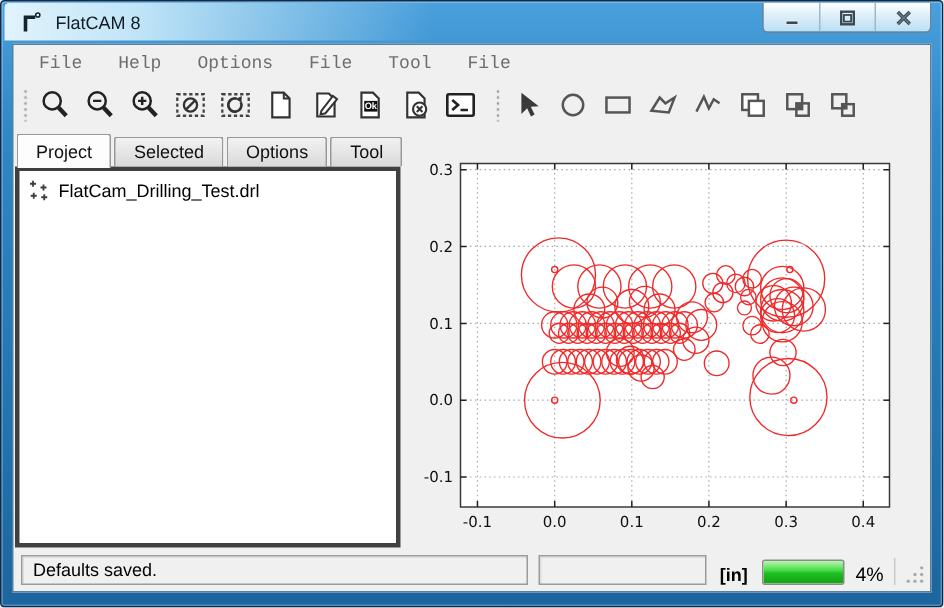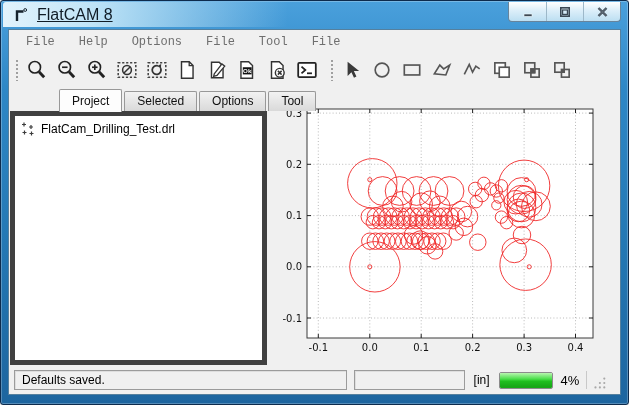--- a/index.html
+++ b/index.html
@@ -7,57 +7,57 @@
   .window{position:relative;width:629px;height:405px;border:1px solid #0d2b4d;border-radius:3px;
     background:linear-gradient(180deg,#4aa0dc 0%,#2e87c6 22%,#2478b4 60%,#1d659f 100%);
     box-shadow:inset 0 0 0 1px rgba(255,255,255,.25);}
   
   .titlebar{position:absolute;top:1px;left:2px;right:2px;height:27px;}
   .title-glow{position:absolute;left:0;top:0;bottom:2px;width:300px;
     background:linear-gradient(90deg,#e2f3fc 0%,#bfe4f7 30%,rgba(190,228,247,0) 95%);
     border-radius:3px 0 0 0;}
   .app-icon{position:absolute;left:9px;top:5px;width:17px;height:17px;}
   .title-text{position:absolute;left:34px;top:0;height:18px;line-height:26px;
-    font-size:16px;color:#101c26;text-decoration:underline;}
+    font-size:12px;color:#101c26;}
   .win-buttons{position:absolute;right:5px;top:0;height:20px;display:flex;
     background:linear-gradient(#ffffff,#dff0fa 40%,#bcdff2);
     border:1px solid #68849b;border-top:none;border-radius:0 0 4px 4px;overflow:hidden;}
   .win-btn{width:37px;height:100%;display:flex;align-items:center;justify-content:center;
     border:none;background:transparent;padding:0;border-left:1px solid #9db8c9;cursor:default;}
   .win-btn:first-child{border-left:none;}
   
   .client{position:absolute;left:7px;right:7px;top:28px;bottom:9px;background:#f0f0f0;
     border:1px solid #55809e;display:flex;flex-direction:column;}
   .menubar{flex:0 0 23px;display:flex;align-items:center;padding-left:5px;font-size:12px;color:#6e6e6e;}
   .menu-item{padding:3px 12px;font-family:Liberation Mono, monospace;}
   .toolbar{flex:0 0 34px;display:flex;align-items:center;padding-left:3px;}
   .gripper{width:4px;height:22px;margin:0 3px;
     background-image:radial-gradient(circle,#9f9f9f 0.9px,transparent 1.1px);background-size:4px 4px;}
   .tool-btn{width:30px;height:28px;display:flex;align-items:center;justify-content:center;
     background:transparent;border:1px solid transparent;padding:0;}
   .main{flex:1 1 auto;display:flex;padding:1px 2px 2px 1px;min-height:0;}
   
   .left-col{width:257px;display:flex;flex-direction:column;min-height:0;}
-  .tabbar{flex:0 0 23px;display:flex;align-items:flex-end;padding-left:1px;position:relative;z-index:2;margin-left:48px;}
+  .tabbar{flex:0 0 23px;display:flex;align-items:flex-end;padding-left:1px;position:relative;z-index:2;}
   .tab{height:20px;line-height:19px;padding:0 12px;margin-right:2px;font-size:12px;color:#101010;
     background:linear-gradient(#f2f2f2,#d9d9d9);border:1px solid #989898;border-bottom:none;
     border-radius:2px 2px 0 0;}
   .tab.active{height:23px;line-height:22px;background:#fdfdfd;margin-bottom:-1px;}
-  .tree{flex:1 1 auto;background:#ffffff;border:5px solid #404040;padding:4px 3px;text-align:center;}
+  .tree{flex:1 1 auto;background:#ffffff;border:3px solid #404040;padding:4px 3px;text-align:center;}
   .tree-item{display:flex;align-items:center;gap:5px;font-size:12px;color:#000;padding:1px 2px;}
   
   .plot-panel{flex:1 1 auto;margin-left:4px;background:#f0f0f0;position:relative;overflow:hidden;}
   .plot-panel svg{position:absolute;inset:0;}
   
-  .statusbar{flex:0 0 27px;display:flex;align-items:center;padding:3px 13px 4px 5px;gap:7px;font-size:12px;}
+  .statusbar{flex:0 0 27px;display:flex;align-items:flex-end;padding:3px 3px 4px 5px;gap:7px;font-size:12px;}
   .status-box{height:20px;border:1px solid #9b9b9b;background:#f0f0f0;display:flex;align-items:center;
     padding:0 7px;box-shadow:inset 1px 1px 0 rgba(120,120,120,.15);}
   .status-msg{width:340px;color:#000;}
   .status-box2{width:112px;}
-  .units{font-weight:normal;color:#000;padding:0 2px;}
+  .units{font-weight:bold;color:#000;padding:0 2px;}
   .progress{width:56px;height:17px;border:1px solid #8b8b8b;border-radius:2px;background:#fff;overflow:hidden;}
   .progress-fill{height:100%;background:linear-gradient(#b8f5b0,#4ade4a 40%,#1fbf1f 55%,#17a817 90%);}
   .pct{color:#000;font-size:13px;}
   .sep{width:1px;height:18px;background:#c9c9c9;}
   .grip{margin-left:auto;align-self:flex-end;}
 </style>
 </head>
 <body>
 
 <div class="window">

